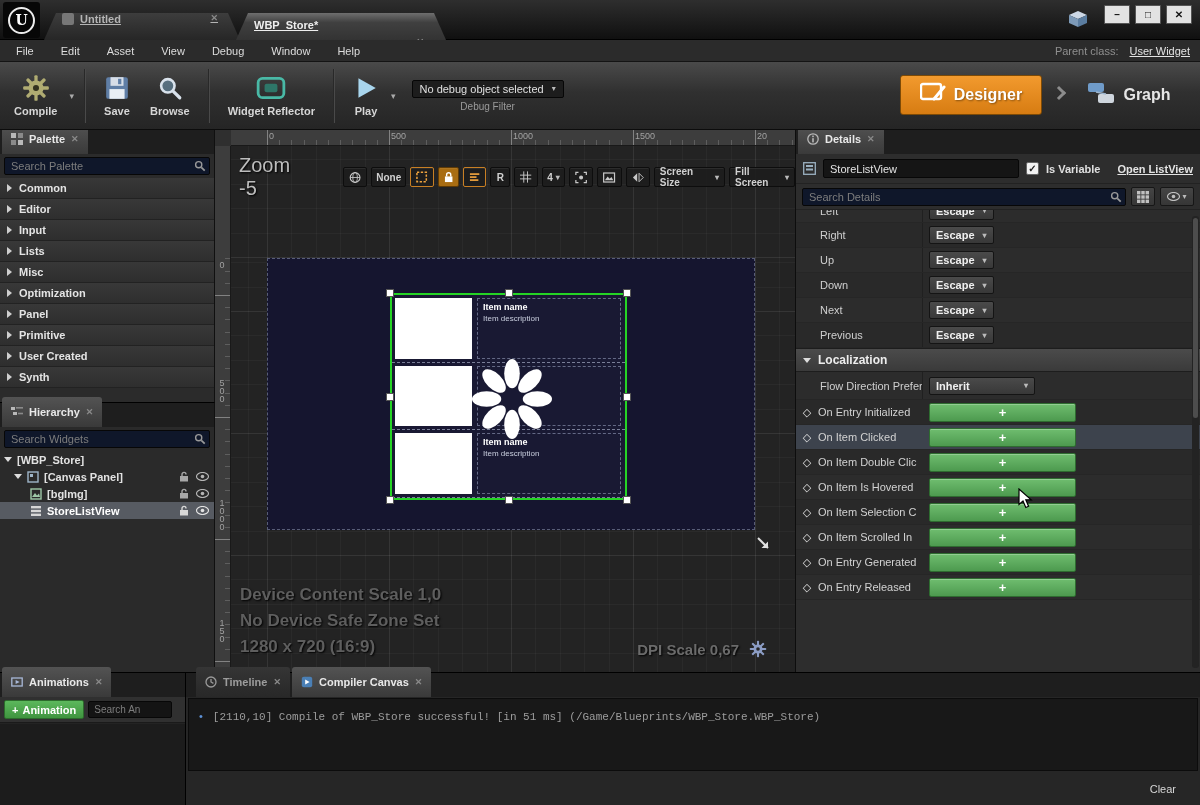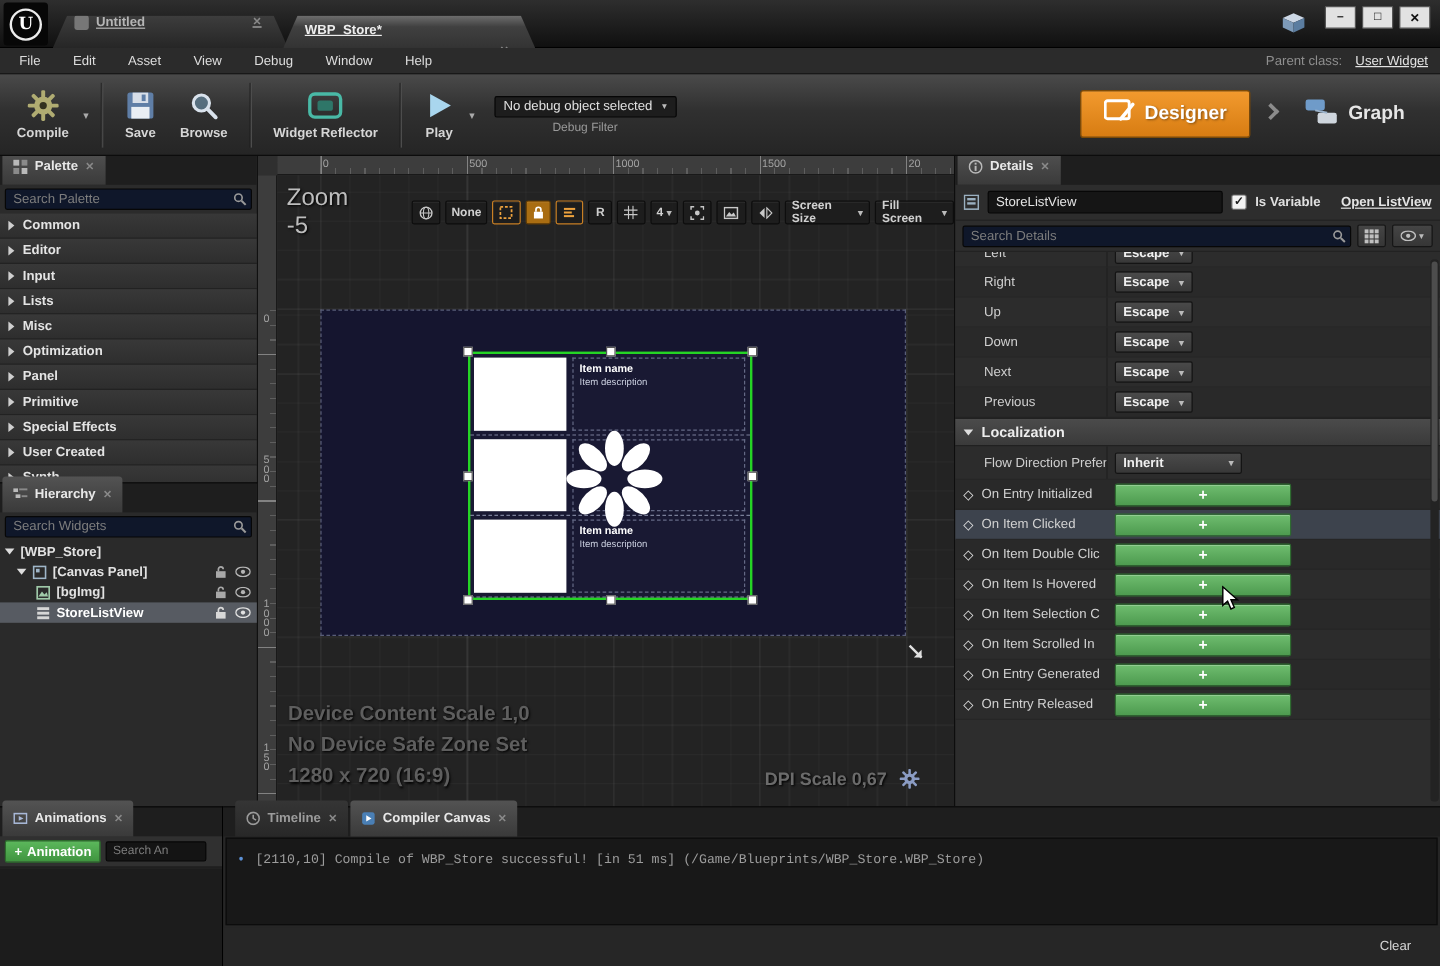--- a/index.html
+++ b/index.html
@@ -327,24 +327,20 @@
       <div class="prow-p">
           <span class="tri-r"></span>
           <span>Panel</span>
         </div>
       <div class="prow-p">
           <span class="tri-r"></span>
           <span>Primitive</span>
         </div>
       <div class="prow-p">
           <span class="tri-r"></span>
-          <span>Special Effects</span>
-        </div>
-      <div class="prow-p">
-          <span class="tri-r"></span>
           <span>User Created</span>
         </div>
       <div class="prow-p">
           <span class="tri-r"></span>
           <span>Synth</span>
         </div>
     </div>
   </div>
 
   <div class="hierarchy">

